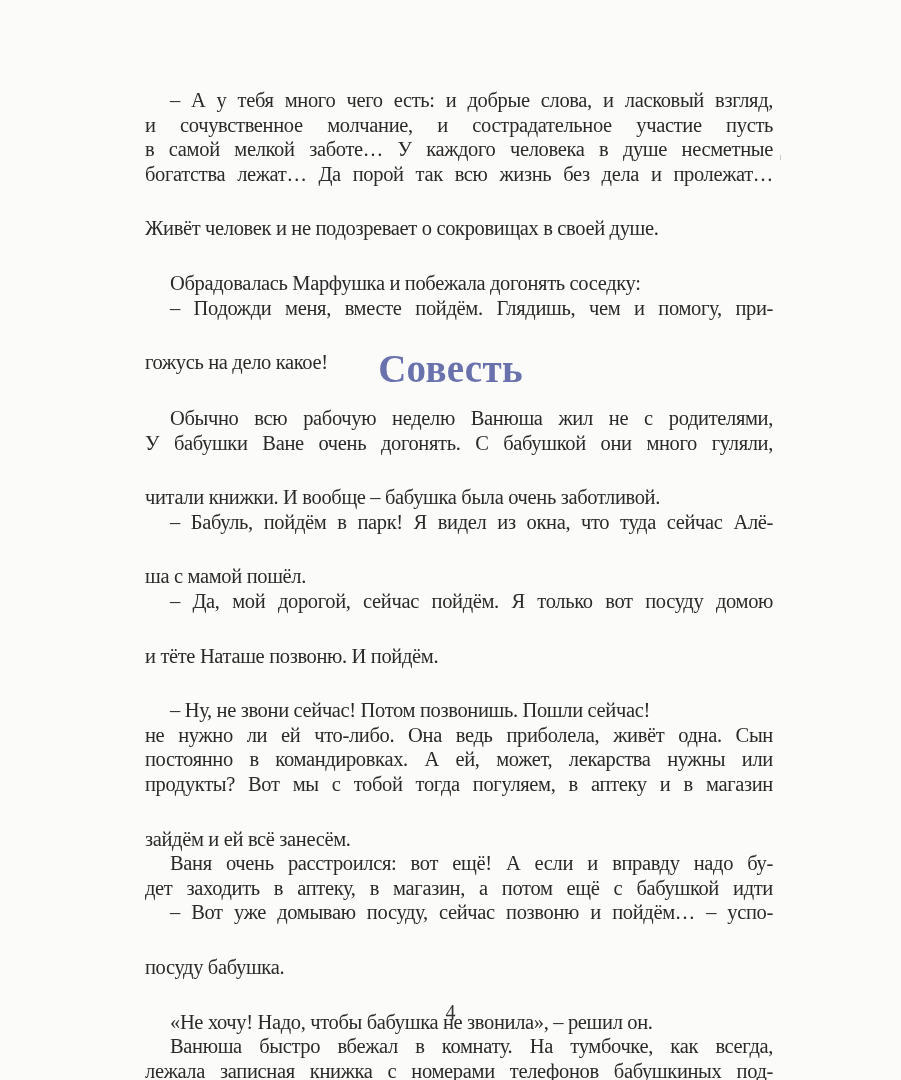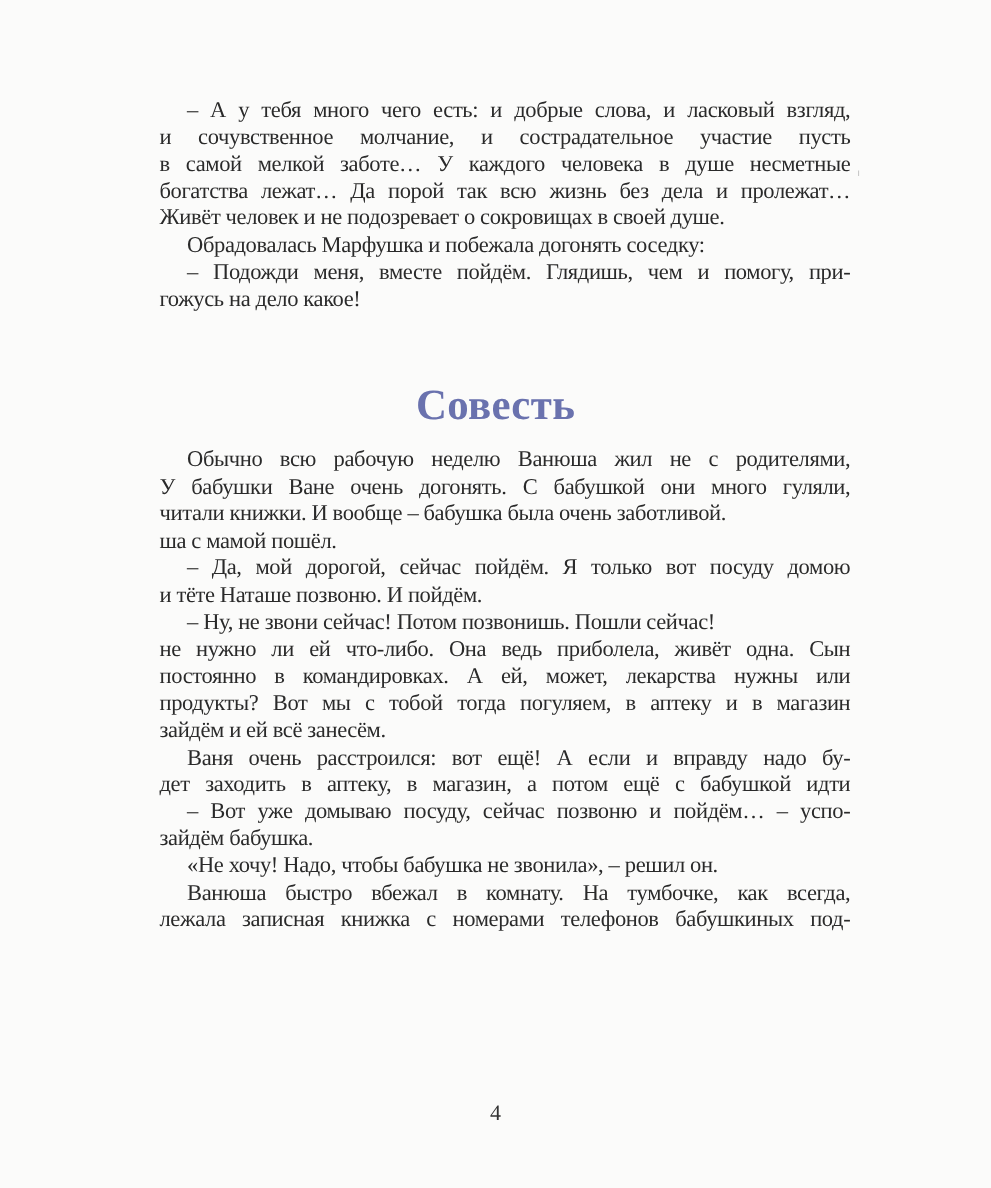--- a/index.html
+++ b/index.html
@@ -16,21 +16,21 @@
     display: block;
     height: 24.6px;
     line-height: 24.6px;
     font-size: 20.5px;
     white-space: nowrap;
     text-align: justify;
     text-align-last: justify;
     letter-spacing: -0.35px;
   }
   .line.indent { padding-left: 25px; }
-  .line.last { text-align-last: left; }
+  .line.last { text-align-last: left; margin-top: 30px; }
   .heading {
     position: absolute; left: 0; width: 901px; top: 346px;
     text-align: center;
     font-family: "Liberation Serif", "DejaVu Serif", serif;
     font-weight: bold;
     font-size: 39px;
     color: #6a72ae;
     letter-spacing: 0.3px;
   }
   .page-number {
@@ -54,32 +54,33 @@
       <span class="line indent">– Подожди меня, вместе пойдём. Глядишь, чем и помогу, при-</span>
       <span class="line last">гожусь на дело какое!</span>
     </div>
 
   <div class="heading" style="color: rgb(106, 114, 174);">Совесть</div>
 
   <div class="block" id="story-block" style="top: 406px;">
       <span class="line indent">Обычно всю рабочую неделю Ванюша жил не с родителями,</span>
       <span class="line">У бабушки Ване очень догонять. С бабушкой они много гуляли,</span>
       <span class="line last">читали книжки. И вообще – бабушка была очень заботливой.</span>
+      <span class="line indent">– Бабуль, пойдём в парк! Я видел из окна, что туда сейчас Алё-</span>
       <span class="line last">ша с мамой пошёл.</span>
       <span class="line indent">– Да, мой дорогой, сейчас пойдём. Я только вот посуду домою</span>
       <span class="line last">и тёте Наташе позвоню. И пойдём.</span>
       <span class="line indent last">– Ну, не звони сейчас! Потом позвонишь. Пошли сейчас!</span>
       <span class="line">не нужно ли ей что-либо. Она ведь приболела, живёт одна. Сын</span>
       <span class="line">постоянно в командировках. А ей, может, лекарства нужны или</span>
       <span class="line">продукты? Вот мы с тобой тогда погуляем, в аптеку и в магазин</span>
       <span class="line last">зайдём и ей всё занесём.</span>
       <span class="line indent">Ваня очень расстроился: вот ещё! А если и вправду надо бу-</span>
       <span class="line">дет заходить в аптеку, в магазин, а потом ещё с бабушкой идти</span>
       <span class="line indent">– Вот уже домываю посуду, сейчас позвоню и пойдём… – успо-</span>
-      <span class="line last">зайдём бабушка.</span>
+      <span class="line last">посуду бабушка.</span>
       <span class="line indent last">«Не хочу! Надо, чтобы бабушка не звонила», – решил он.</span>
       <span class="line indent">Ванюша быстро вбежал в комнату. На тумбочке, как всегда,</span>
       <span class="line">лежала записная книжка с номерами телефонов бабушкиных под-</span>
     </div>
 
   <div class="speck"></div>
 
   <div class="page-number">4</div>
 </div>
 

